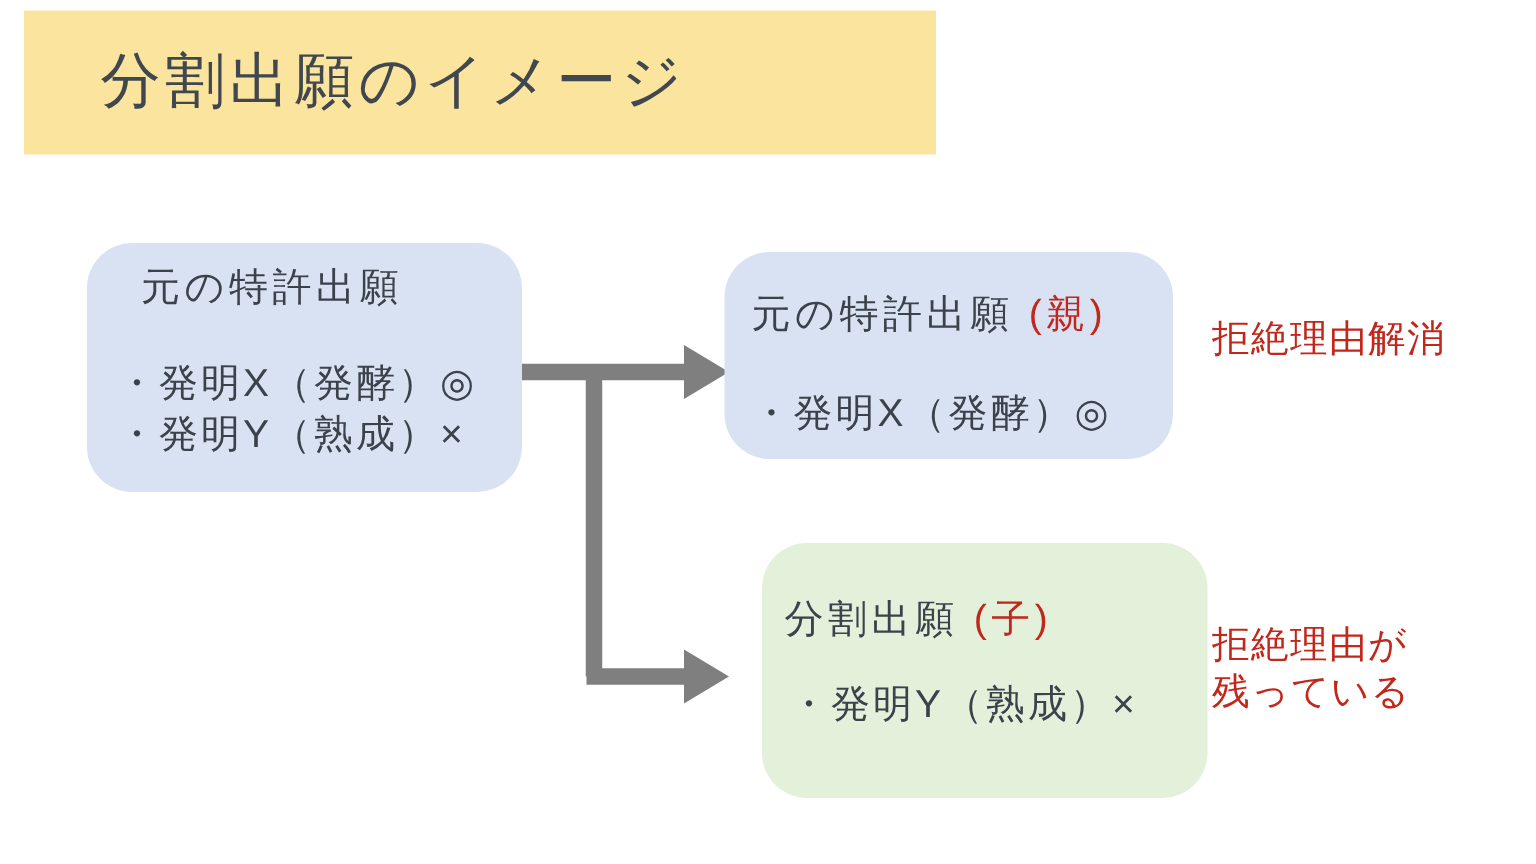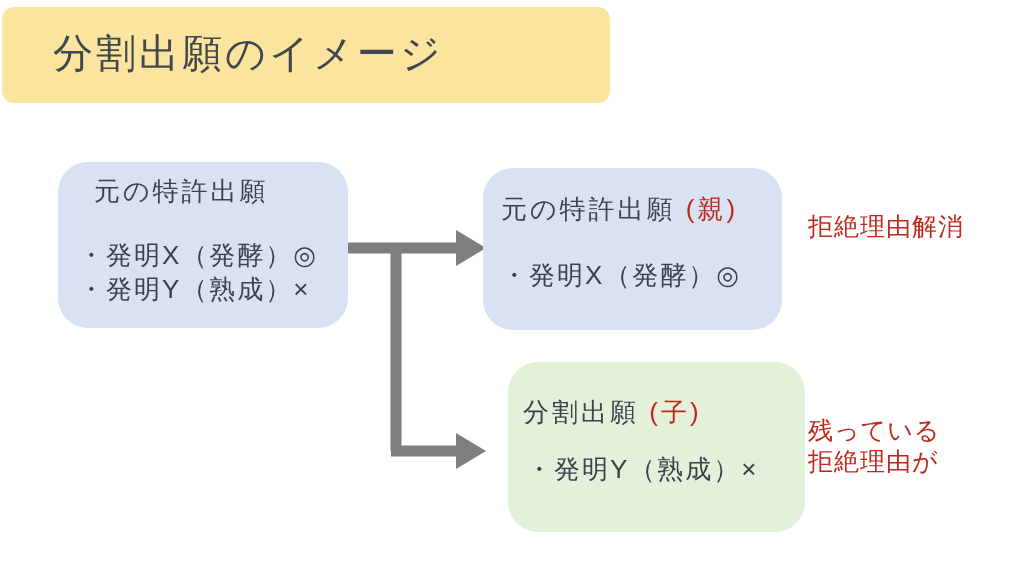--- a/index.html
+++ b/index.html
@@ -12,26 +12,25 @@
     position: relative;
     width: 1024px;
     height: 576px;
     background: #ffffff;
     overflow: hidden;
   }
 
   
   .banner {
     position: absolute;
-    left: 2px;
+    left: 16px;
     top: 7px;
     width: 608px;
     height: 96px;
     background: #FBE49D;
-    border-radius: 12px;
   }
   .banner-title {
     position: absolute;
     left: 51px;
     top: 50%;
     transform: translateY(-52%);
     font-size: 40px;
     letter-spacing: 3px;
     color: #41474E;
     white-space: nowrap;
@@ -77,21 +76,21 @@
     background: #D9E2F2;
   }
   .box-original .node-title { left: 36px; top: 12px; }
   .box-original .item-0 { left: 20px; top: 76px; }
   .box-original .item-1 { left: 20px; top: 110px; }
 
   .box-parent {
     left: 483px;
     top: 168px;
     width: 299px;
-    height: 162px;
+    height: 138px;
     background: #D9E2F2;
   }
   .box-parent .node-title { left: 18px; top: 24px; }
   .box-parent .item-0 { left: 18px; top: 90px; }
 
   .box-child {
     left: 483px;
     top: 362px;
     width: 297px;
     height: 170px;
@@ -155,17 +154,17 @@
       <span class="node-tag">(子)</span>
     </div>
     <div class="node-item item-0">・発明Y（熟成）×</div>
   </div>
 
   <div class="note note-parent">
     <div>拒絶理由解消</div>
   </div>
 
   <div class="note note-child">
+    <div>拒絶理由が</div>
     <div>残っている</div>
-    <div>拒絶理由が</div>
   </div>
 
 </div>
 
 </body></html>

